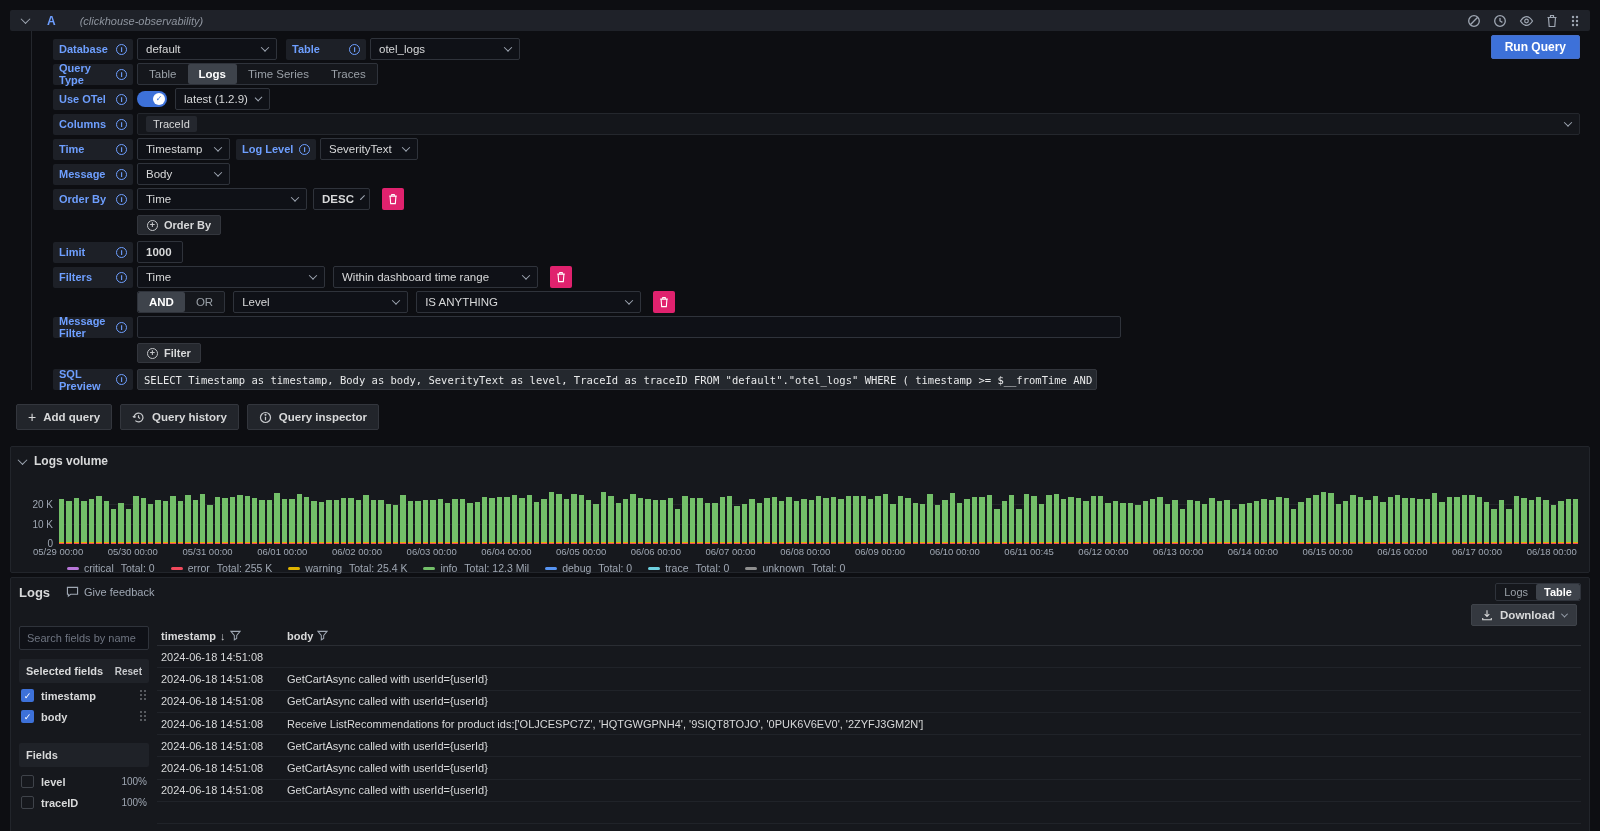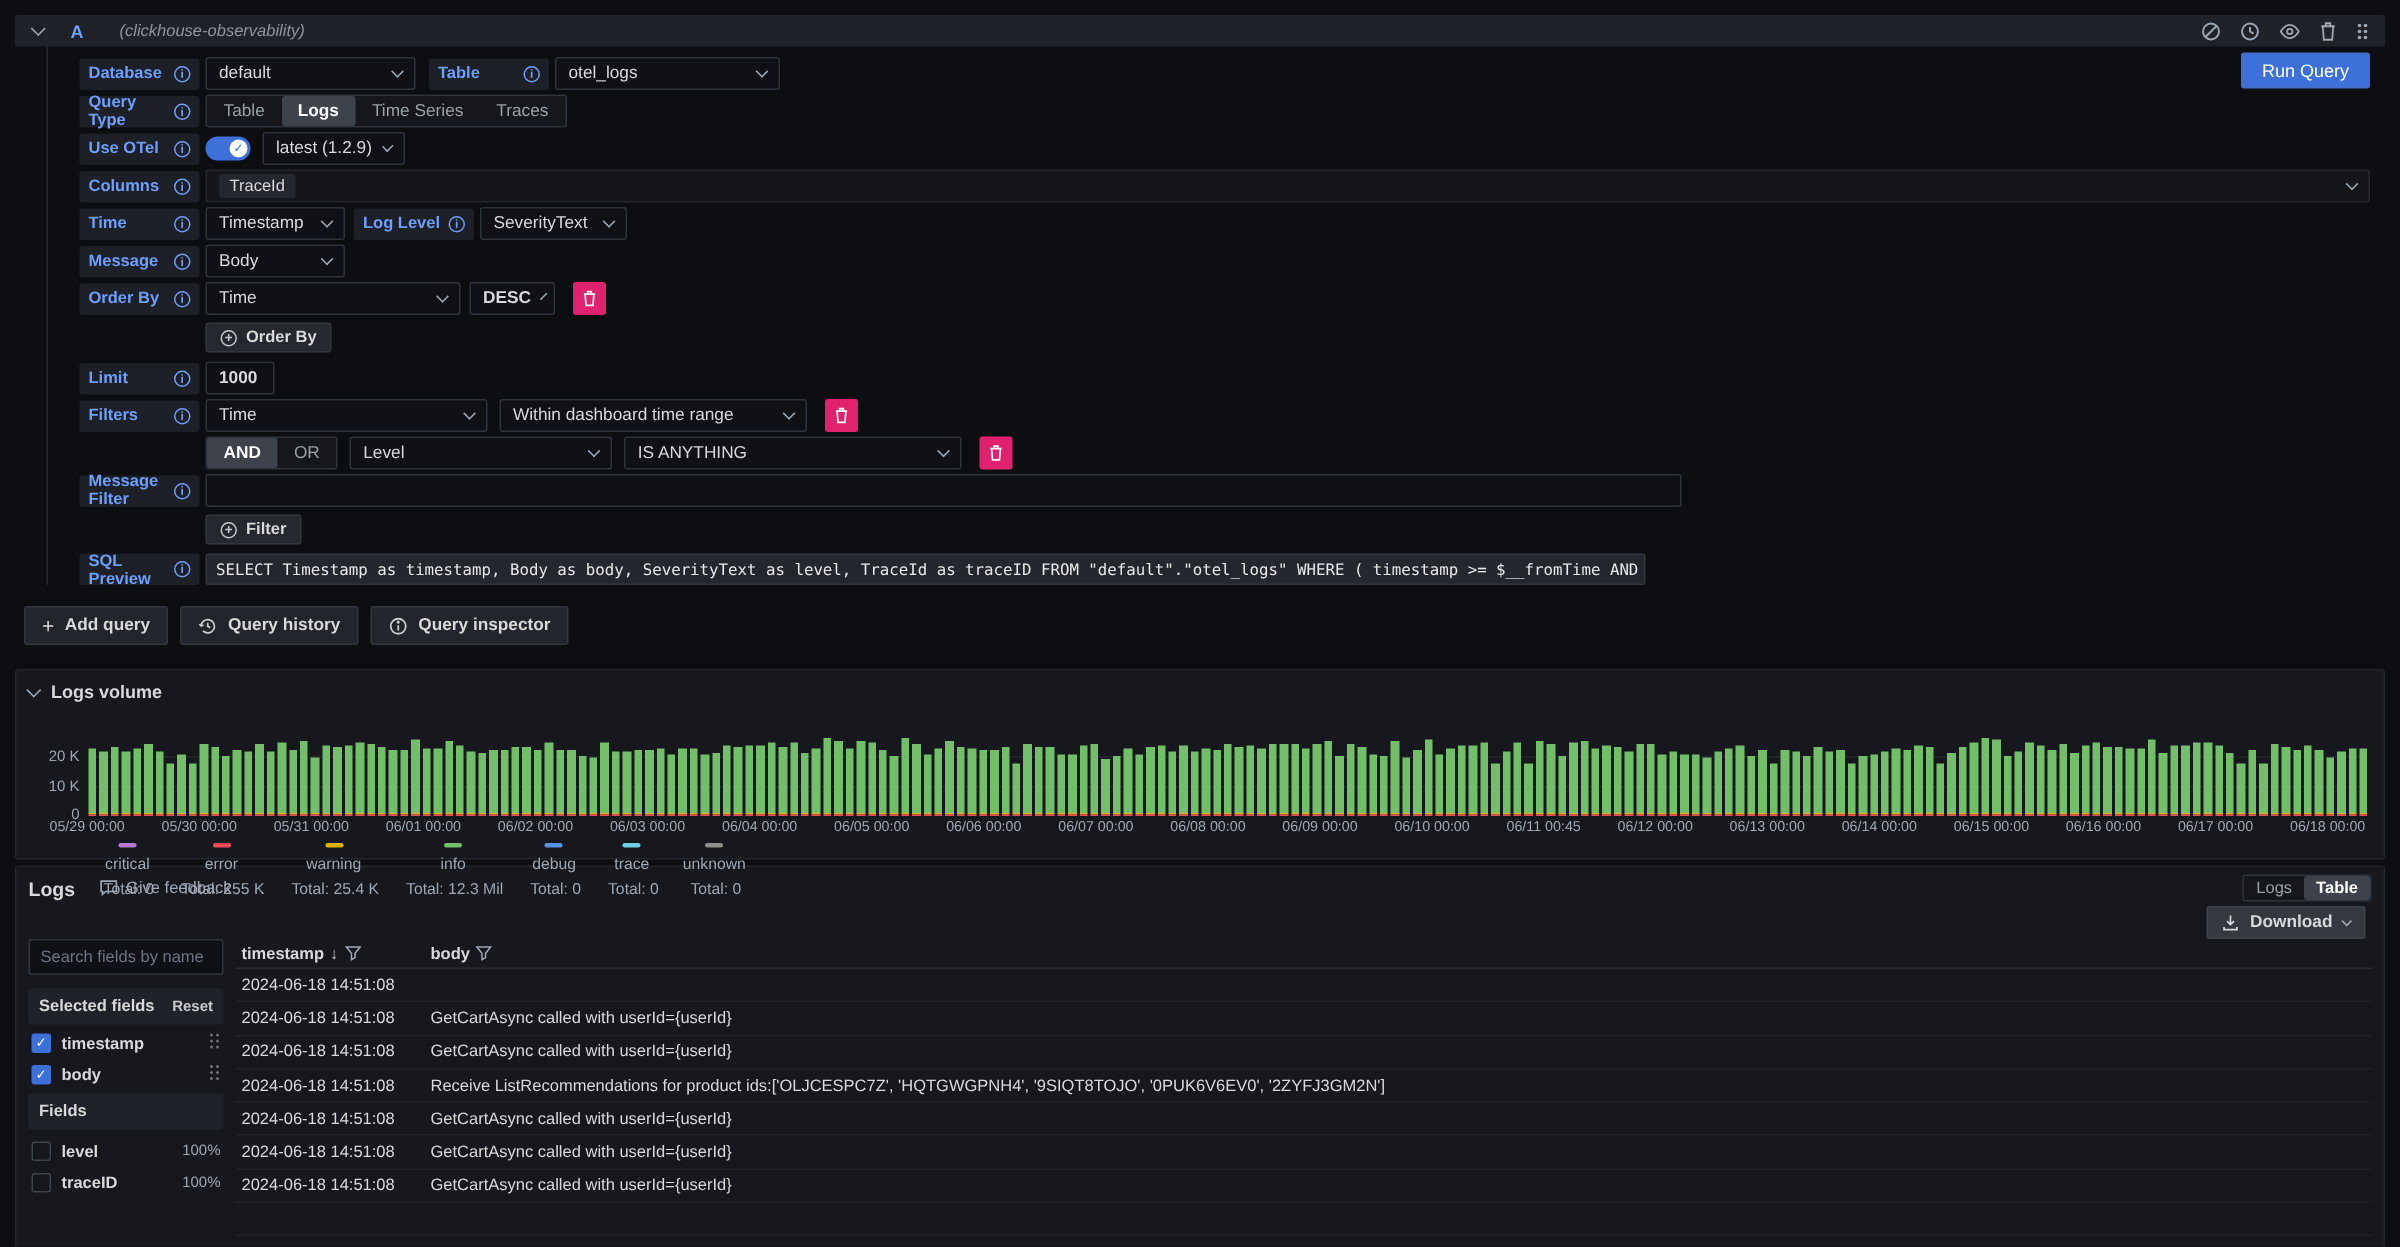--- a/index.html
+++ b/index.html
@@ -22,21 +22,21 @@
           transform:rotate(45deg) translate(-1px,-1px); display:inline-block; }
   .refid { color:#6e9fff; font-weight:bold; font-size:12px; margin-left:8px; }
   .ds { color:#8e949e; font-style:italic; font-size:11px; margin-left:14px; }
   .qicons { margin-left:auto; display:flex; gap:12px; align-items:center; color:#9fa7b3; }
   .qicons svg { display:block; }
 
   .qbody { position:relative; padding:7px 0 0 21px; border-left:1px solid #24272d; margin-left:21px; }
   .run-btn {
     position:absolute; top:4px; right:10px;
     background:#3d71d9; color:#fff; border:1px solid #466fc9; border-radius:2px;
-    font-family:inherit; font-size:12px; font-weight:normal; padding:4px 13px; cursor:pointer;
+    font-family:inherit; font-size:12px; font-weight:bold; padding:4px 13px; cursor:pointer;
   }
 
   .frow { display:flex; align-items:center; gap:4px; margin-bottom:3px; }
   .flabel {
     width:80px; min-width:80px; height:21px; background:#1d2027; border-radius:2px;
     color:#6e9fff; font-size:11px; font-weight:bold;
     display:flex; align-items:center; justify-content:space-between; padding:0 6px;
   }
   .info { width:11px; height:11px; min-width:11px; border:1px solid currentColor; border-radius:50%;
           display:inline-flex; align-items:center; justify-content:center;
@@ -85,21 +85,21 @@
   .panel-title-row { display:flex; align-items:center; gap:8px; height:18px; }
   .panel-title { font-size:12px; font-weight:bold; color:#d8d9da; }
 
   .chart-wrap { position:relative; margin-top:16px; height:58px; margin-left:40px; margin-right:4px; }
   .gridline { position:absolute; left:0; right:0; height:1px; background:rgba(204,204,220,0.08); }
   .bars { position:absolute; inset:0; display:flex; align-items:flex-end; gap:2px; }
   .bar { flex:1; display:flex; flex-direction:column; justify-content:flex-end; }
   .ylab { position:absolute; right:calc(100% + 6px); font-size:10px; color:#9fa7b3; white-space:nowrap; }
   .xticks { display:flex; justify-content:space-between; margin:2px 4px 0 14px; font-size:9.5px; color:#9fa7b3; }
   .legend { display:flex; gap:16px; margin:5px 0 0 48px; font-size:10.5px; color:#9fa7b3; align-items:center; }
-  .legend-item { display:flex; align-items:center; gap:5px;flex-direction:column; }
+  .legend-item { display:flex; align-items:center; gap:5px; }
   .swatch { width:12px; height:3px; border-radius:2px; display:inline-block; }
   .legend-total { margin-left:2px; }
 
   
   .logs-panel { margin-top:4px; height:269px; padding:4px 8px; overflow:hidden; }
   .logs-header { display:flex; align-items:center; height:20px; }
   .feedback { display:flex; align-items:center; gap:5px; color:#9fa7b3; font-size:11px; margin-left:16px; cursor:pointer; }
   .logs-toggle { margin-left:auto; }
   .logs-body { position:relative; display:flex; gap:8px; margin-top:24px; }
   .download-btn { position:absolute; top:-22px; right:4px; display:inline-flex; align-items:center; gap:7px;
@@ -1546,21 +1546,21 @@
               <span class="grip6"><svg width="8" height="12" viewBox="0 0 8 12" fill="#6e7076">
                   <circle cx="2" cy="2" r="1"></circle>
                   <circle cx="6" cy="2" r="1"></circle>
                   <circle cx="2" cy="6" r="1"></circle>
                   <circle cx="6" cy="6" r="1"></circle>
                   <circle cx="2" cy="10" r="1"></circle>
                   <circle cx="6" cy="10" r="1"></circle>
                 </svg></span>
             </div>
           </div>
-        <div class="side-chip" style="margin-top:4px">
+        <div class="side-chip" style="margin-top:18px">
           <span>Fields</span>
         </div>
         <div id="available-fields" style="margin-top:6px">
             <div class="field-row">
               <span class="cbox off"></span>
               <span class="field-name">level</span>
               <span class="field-pct">100%</span>
             </div>
             <div class="field-row">
               <span class="cbox off"></span>

